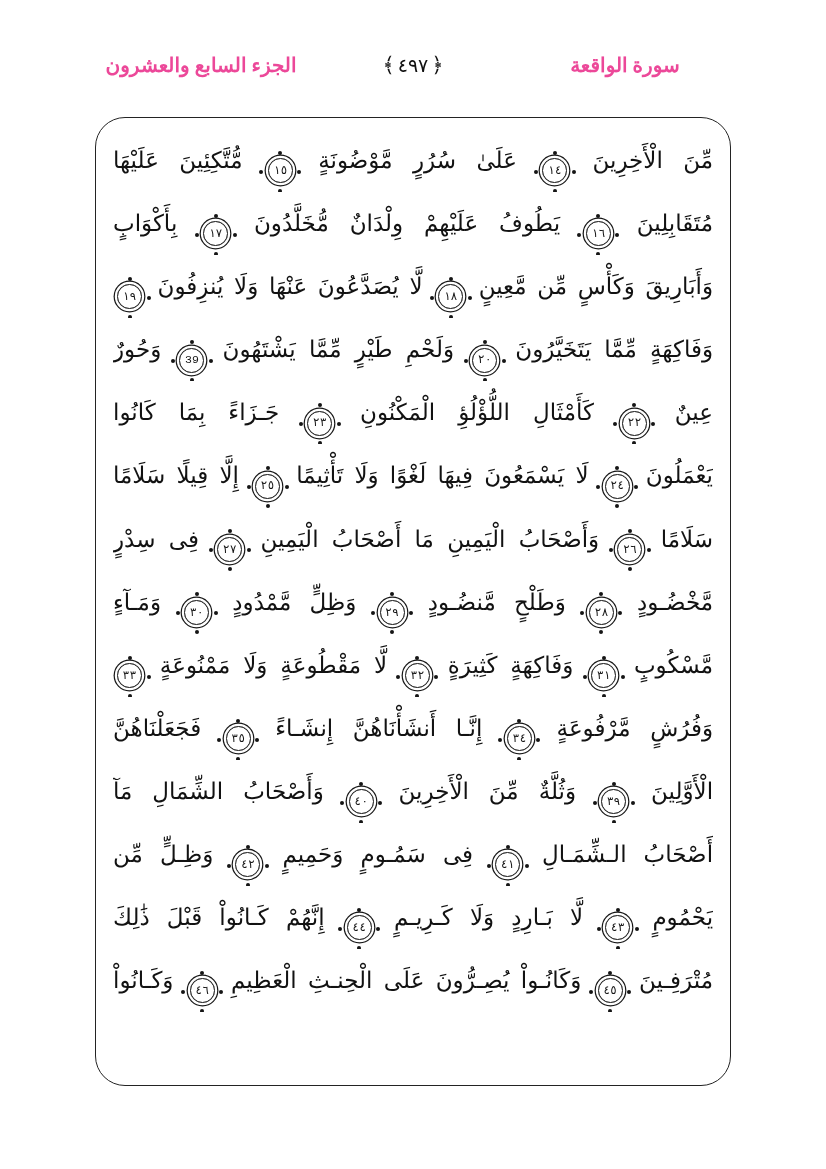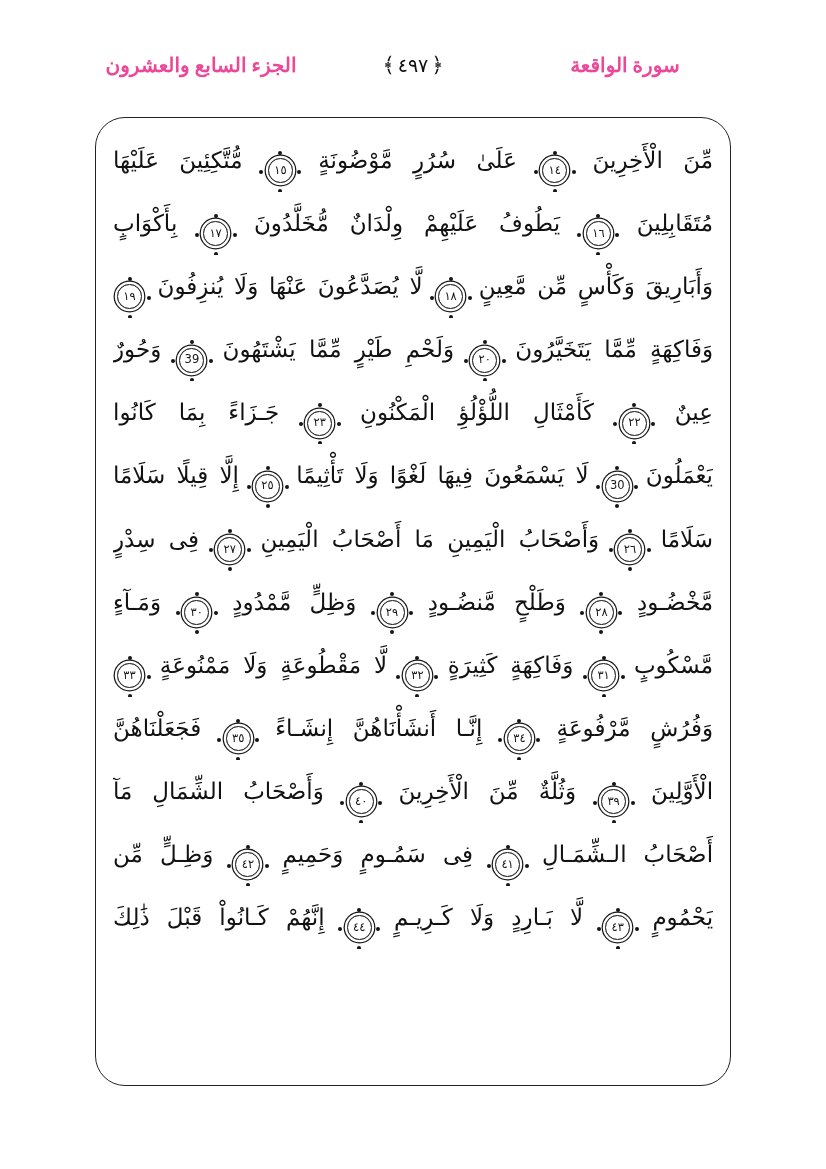--- a/index.html
+++ b/index.html
@@ -74,20 +74,21 @@
     width:25px;height:25px;
     border-radius:50%;
     border:1.1px solid #151515;
     box-shadow:0 0 0 2.2px #ffffff, 0 0 0 3.4px #151515;
     font-size:11.5px;
     line-height:1;
     vertical-align:-6px;
     margin:0 4px;
     color:#151515;
     box-sizing:border-box;
+    font-family:Liberation Mono, monospace;
   }
   
   .ayah-marker::after{
     content:"";
     position:absolute;
     width:4px;height:4px;border-radius:50%;
     background:#151515;
     top:-8.5px;left:50%;margin-left:-2px;
     box-shadow:
       0 38px 0 0 #151515,
@@ -116,23 +117,24 @@
     </div>
   </div>
 
   <div class="text-frame">
 
   <div class="qline"><span class="qtext">مِّنَ الْأَخِرِينَ</span> <span class="ayah-marker">١٤</span> <span class="qtext">عَلَىٰ سُرُرٍ مَّوْضُونَةٍ</span> <span class="ayah-marker">١٥</span> <span class="qtext">مُّتَّكِئِينَ عَلَيْهَا</span></div>
       <div class="qline"><span class="qtext">مُتَقَابِلِينَ</span> <span class="ayah-marker">١٦</span> <span class="qtext">يَطُوفُ عَلَيْهِمْ وِلْدَانٌ مُّخَلَّدُونَ</span> <span class="ayah-marker">١٧</span> <span class="qtext">بِأَكْوَابٍ</span></div>
       <div class="qline"><span class="qtext">وَأَبَارِيقَ وَكَأْسٍ مِّن مَّعِينٍ</span> <span class="ayah-marker">١٨</span> <span class="qtext">لَّا يُصَدَّعُونَ عَنْهَا وَلَا يُنزِفُونَ</span> <span class="ayah-marker">١٩</span></div>
       <div class="qline"><span class="qtext">وَفَاكِهَةٍ مِّمَّا يَتَخَيَّرُونَ</span> <span class="ayah-marker">٢٠</span> <span class="qtext">وَلَحْمِ طَيْرٍ مِّمَّا يَشْتَهُونَ</span> <span class="ayah-marker">39</span> <span class="qtext">وَحُورٌ</span></div>
       <div class="qline"><span class="qtext">عِينٌ</span> <span class="ayah-marker">٢٢</span> <span class="qtext">كَأَمْثَالِ اللُّؤْلُؤِ الْمَكْنُونِ</span> <span class="ayah-marker">٢٣</span> <span class="qtext">جَـزَاءً بِمَا كَانُوا</span></div>
-      <div class="qline"><span class="qtext">يَعْمَلُونَ</span> <span class="ayah-marker">30</span> <span class="qtext">لَا يَسْمَعُونَ فِيهَا لَغْوًا وَلَا تَأْثِيمًا</span> <span class="ayah-marker">٢٥</span> <span class="qtext">إِلَّا قِيلًا سَلَامًا</span></div>
+      <div class="qline"><span class="qtext">يَعْمَلُونَ</span> <span class="ayah-marker">٢٤</span> <span class="qtext">لَا يَسْمَعُونَ فِيهَا لَغْوًا وَلَا تَأْثِيمًا</span> <span class="ayah-marker">٢٥</span> <span class="qtext">إِلَّا قِيلًا سَلَامًا</span></div>
       <div class="qline"><span class="qtext">سَلَامًا</span> <span class="ayah-marker">٢٦</span> <span class="qtext">وَأَصْحَابُ الْيَمِينِ مَا أَصْحَابُ الْيَمِينِ</span> <span class="ayah-marker">٢٧</span> <span class="qtext">فِى سِدْرٍ</span></div>
       <div class="qline"><span class="qtext">مَّخْضُـودٍ</span> <span class="ayah-marker">٢٨</span> <span class="qtext">وَطَلْحٍ مَّنضُـودٍ</span> <span class="ayah-marker">٢٩</span> <span class="qtext">وَظِلٍّ مَّمْدُودٍ</span> <span class="ayah-marker">٣٠</span> <span class="qtext">وَمَـآءٍ</span></div>
       <div class="qline"><span class="qtext">مَّسْكُوبٍ</span> <span class="ayah-marker">٣١</span> <span class="qtext">وَفَاكِهَةٍ كَثِيرَةٍ</span> <span class="ayah-marker">٣٢</span> <span class="qtext">لَّا مَقْطُوعَةٍ وَلَا مَمْنُوعَةٍ</span> <span class="ayah-marker">٣٣</span></div>
       <div class="qline"><span class="qtext">وَفُرُشٍ مَّرْفُوعَةٍ</span> <span class="ayah-marker">٣٤</span> <span class="qtext">إِنَّـا أَنشَأْنَاهُنَّ إِنشَـاءً</span> <span class="ayah-marker">٣٥</span> <span class="qtext">فَجَعَلْنَاهُنَّ</span></div>
       <div class="qline"><span class="qtext">الْأَوَّلِينَ</span> <span class="ayah-marker">٣٩</span> <span class="qtext">وَثُلَّةٌ مِّنَ الْأَخِرِينَ</span> <span class="ayah-marker">٤٠</span> <span class="qtext">وَأَصْحَابُ الشِّمَالِ مَآ</span></div>
       <div class="qline"><span class="qtext">أَصْحَابُ الـشِّمَـالِ</span> <span class="ayah-marker">٤١</span> <span class="qtext">فِى سَمُـومٍ وَحَمِيمٍ</span> <span class="ayah-marker">٤٢</span> <span class="qtext">وَظِـلٍّ مِّن</span></div>
       <div class="qline"><span class="qtext">يَحْمُومٍ</span> <span class="ayah-marker">٤٣</span> <span class="qtext">لَّا بَـارِدٍ وَلَا كَـرِيـمٍ</span> <span class="ayah-marker">٤٤</span> <span class="qtext">إِنَّهُمْ كَـانُواْ قَبْلَ ذَٰلِكَ</span></div>
+      <div class="qline"><span class="qtext">مُتْرَفِـينَ</span> <span class="ayah-marker">٤٥</span> <span class="qtext">وَكَانُـواْ يُصِـرُّونَ عَلَى الْحِنـثِ الْعَظِيمِ</span> <span class="ayah-marker">٤٦</span> <span class="qtext">وَكَـانُواْ</span></div>
     </div>
 
 </div>
 
 </body></html>

